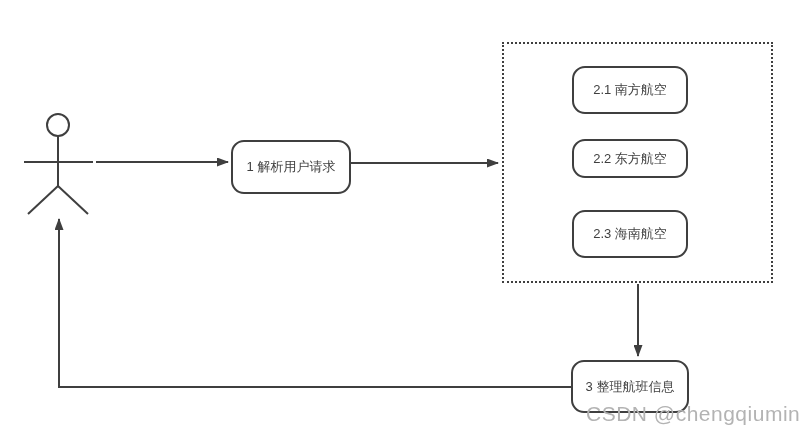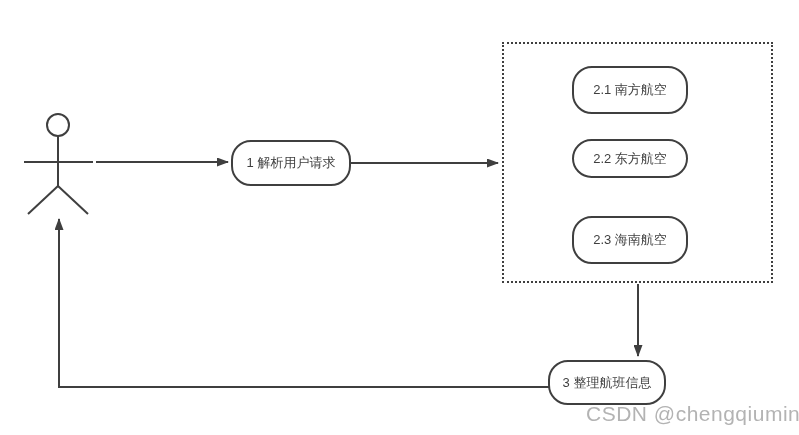--- a/index.html
+++ b/index.html
@@ -32,35 +32,35 @@
     width: 271px; height: 241px;
     border: 2px dotted var(--stroke);
     box-sizing: border-box;
     background: transparent;
     z-index: 0;
   }
   .node {
     position: absolute;
     box-sizing: border-box;
     border: 2px solid var(--stroke);
-    border-radius: 20px;
+    border-radius: 13px;
     background: #ffffff;
     display: flex;
     align-items: center;
     justify-content: center;
     font-size: 13px;
     color: var(--text);
     z-index: 1;
     white-space: nowrap;
   }
-  .node-parse    { left: 231px; top: 140px; width: 120px; height: 46px; }
+  .node-parse    { left: 231px; top: 140px; width: 120px; height: 54px; }
   .node-southern { left: 572px; top:  66px; width: 116px; height: 48px; }
   .node-eastern  { left: 572px; top: 139px; width: 116px; height: 39px; }
-  .node-hainan   { left: 572px; top: 216px; width: 116px; height: 48px; text-align: right; }
-  .node-organize { left: 548px; top: 360px; width: 118px; height: 45px; }
+  .node-hainan   { left: 572px; top: 210px; width: 116px; height: 48px; text-align: right; }
+  .node-organize { left: 571px; top: 360px; width: 118px; height: 53px; }
   .watermark {
     position: absolute;
     left: 586px; top: 402px;
     font-size: 21px;
     color: var(--watermark);
     z-index: 2;
     white-space: nowrap;
     letter-spacing: 0.5px;
   }
 </style>

